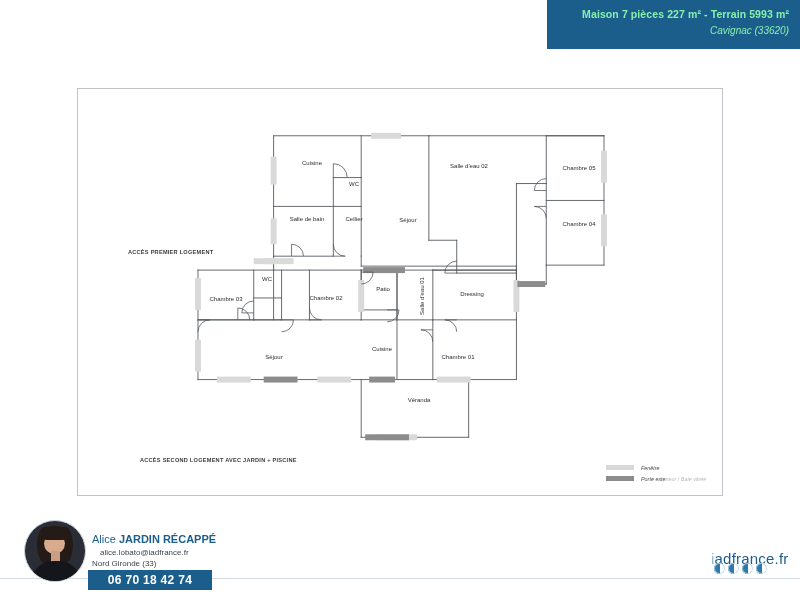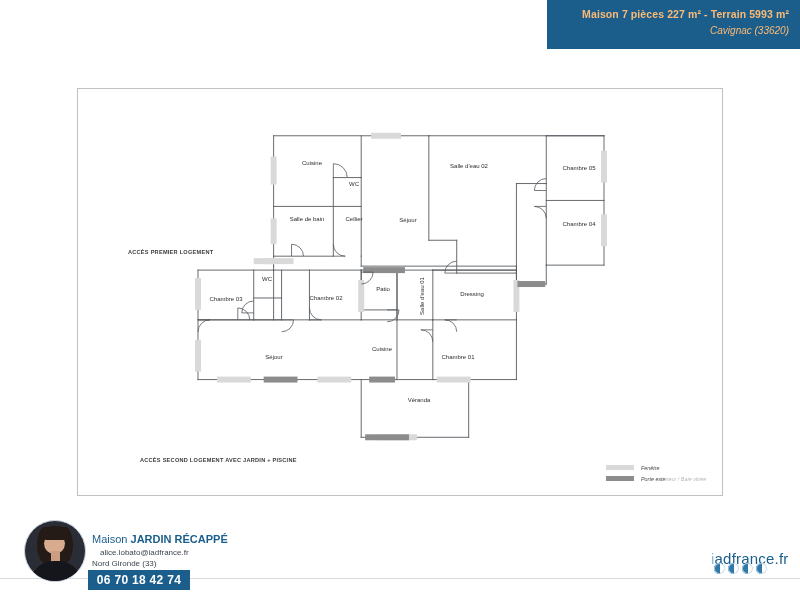--- a/index.html
+++ b/index.html
@@ -16,21 +16,21 @@
     width: 800px; height: 600px;
     background: #ffffff;
   }
 
   
   #header-band {
     position: absolute;
     left: 547px; top: 0px;
     width: 253px; height: 49px;
     background: #1b5e8c;
-    color: #fdba74;
+    color: #86efac;
     padding: 7px 11px 0 0;
     text-align: right;
   }
   #header-title {
     font-size: 10.5px;
     font-weight: bold;
     letter-spacing: 0.1px;
     line-height: 14px;
     white-space: nowrap;
   }
@@ -177,21 +177,21 @@
   #agent-zone {
     position: absolute;
     left: 92px; top: 559px;
     font-size: 8px;
     color: #3c4650;
     white-space: nowrap;
   }
   #agent-phone {
     position: absolute;
     left: 88px; top: 570px;
-    width: 102px; height: 20px;
+    width: 124px; height: 20px;
     background: #1b5e8c;
     color: #ffffff;
     font-size: 12px;
     font-weight: bold;
     letter-spacing: 0.3px;
     display: flex;
     align-items: center;
     justify-content: center;
   }
 
@@ -422,21 +422,21 @@
   <div id="avatar">
     <div class="hair-l"></div>
     <div class="hair-r"></div>
     <div class="face"></div>
     <div class="hair-top"></div>
     <div class="neck"></div>
     <div class="body"></div>
   </div>
 
   <div id="agent-name">
-    <span>Maison </span><b>JARDIN RÉCAPPÉ</b>
+    <span>Alice </span><b>JARDIN RÉCAPPÉ</b>
   </div>
   <div id="agent-email">alice.lobato@iadfrance.fr</div>
   <div id="agent-zone">Nord Gironde (33)</div>
   <div id="agent-phone">06 70 18 42 74</div>
 
   <div id="brand"><span class="dot">i</span><span>adfrance.fr</span></div>
 
   <div id="socials">
     <span class="social">
         <span class="half"></span>

